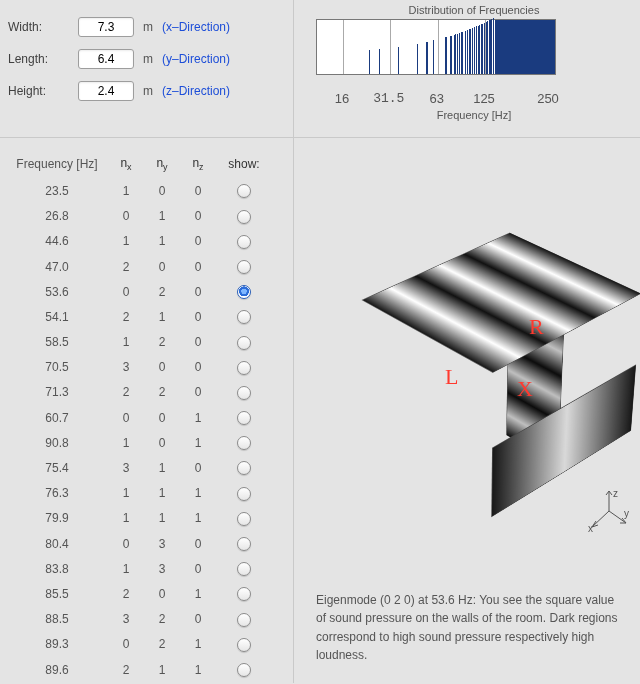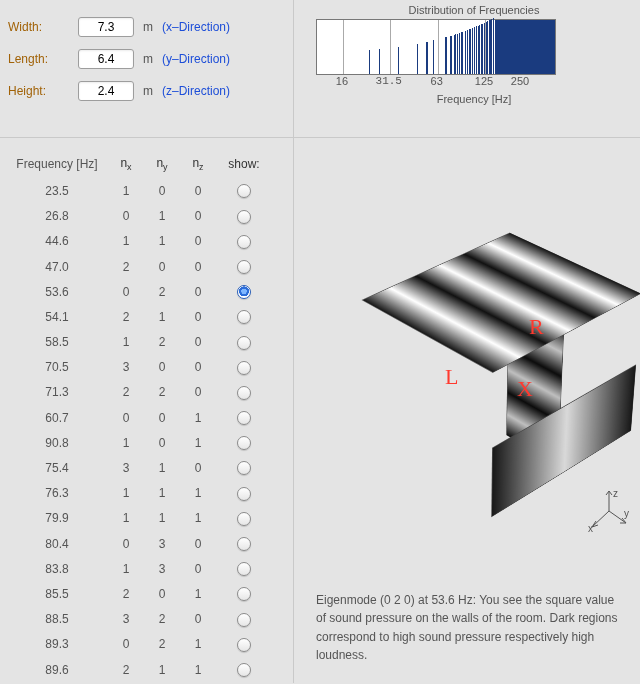--- a/index.html
+++ b/index.html
@@ -11,36 +11,36 @@
   .top{height:138px;display:flex;border-bottom:1px solid #c9c9c9}
   .top-left{width:294px;border-right:1px solid #c9c9c9;padding:14px 8px 0 8px}
   .top-right{flex:1;padding:4px 8px 0 22px}
   .bottom{height:545px;display:flex}
   .bottom-left{width:294px;border-right:1px solid #c9c9c9;padding:18px 6px 0 6px;
     overflow:hidden}
   .bottom-right{flex:1;position:relative;padding:16px 12px 10px 12px}
 
   
   .dim-row{display:flex;align-items:center;height:26px;margin-bottom:6px}
-  .dim-lab{width:70px;color:#a16207}
+  .dim-lab{width:70px;color:#404040}
   .dim-input{width:56px;height:20px;border:1px solid #9d9d9d;border-radius:3px;
     background:#fff;text-align:center;font-size:12px;padding:1px 3px;
     box-shadow:inset 0 1px 2px rgba(0,0,0,.08)}
   .dim-unit{width:28px;text-align:center;color:#555}
   .dim-dir{color:#1d4ed8}
 
   
   .dist-title{text-align:center;font-size:11px;color:#555;margin-bottom:3px}
   .dist-box{position:relative;width:240px;height:56px;background:#fff;
     border:1px solid #777}
   .dist-inner{position:absolute;inset:0}
   .dist-grid{position:absolute;top:0;bottom:0;width:0;border-left:1px solid #aaa}
   .dist-fill{position:absolute;top:0;bottom:0;right:0;background:#1a3b7f}
   .dist-tick{position:absolute;bottom:0;width:1px;background:#1a3b7f}
-  .dist-xaxis{position:relative;width:240px;height:16px;margin-top:0;font-size:11px;
+  .dist-xaxis{position:relative;width:240px;height:16px;margin-top:16px;font-size:13px;
     color:#555}
   .dist-xlab{position:absolute;top:0;transform:translateX(-50%)}
   .dist-ax-title{text-align:center;font-size:11px;color:#555;margin-top:2px}
 
   
   .freq-head,.freq-row{display:flex;align-items:center;font-size:12px}
   .freq-head{font-size:12px;margin-bottom:6px}
   .freq-row{height:25.2px;color:#555}
   .c-f{width:102px;text-align:center}
   .c-n{width:36px;text-align:center}
@@ -163,21 +163,21 @@
           <div class="dist-tick" style="left: 173.146px; height: 54.3863px;"></div>
           <div class="dist-tick" style="left: 174.418px; height: 55.0701px;"></div>
           <div class="dist-tick" style="left: 176.112px; height: 56px;"></div>
         </div>
     </div>
     <div class="dist-xaxis" id="dist-xaxis">
         <span class="dist-xlab" style="left: 25.9049px;">16</span>
         <span class="dist-xlab" style="left: 72.7378px; font-family: Liberation Mono, monospace;">31.5</span>
         <span class="dist-xlab" style="left: 120.659px;">63</span>
         <span class="dist-xlab" style="left: 168.03px;">125</span>
-        <span class="dist-xlab" style="left: 204px;">250</span>
+        <span class="dist-xlab" style="left: 232px;">250</span>
       </div>
     <div class="dist-ax-title">Frequency [Hz]</div>
   </div>
 </div>
 
 <div class="bottom">
   <div class="bottom-left">
     <div class="freq-head">
       <span class="c-f">Frequency [Hz]</span>
       <span class="c-n sub"><span>n</span><sub>x</sub></span>

